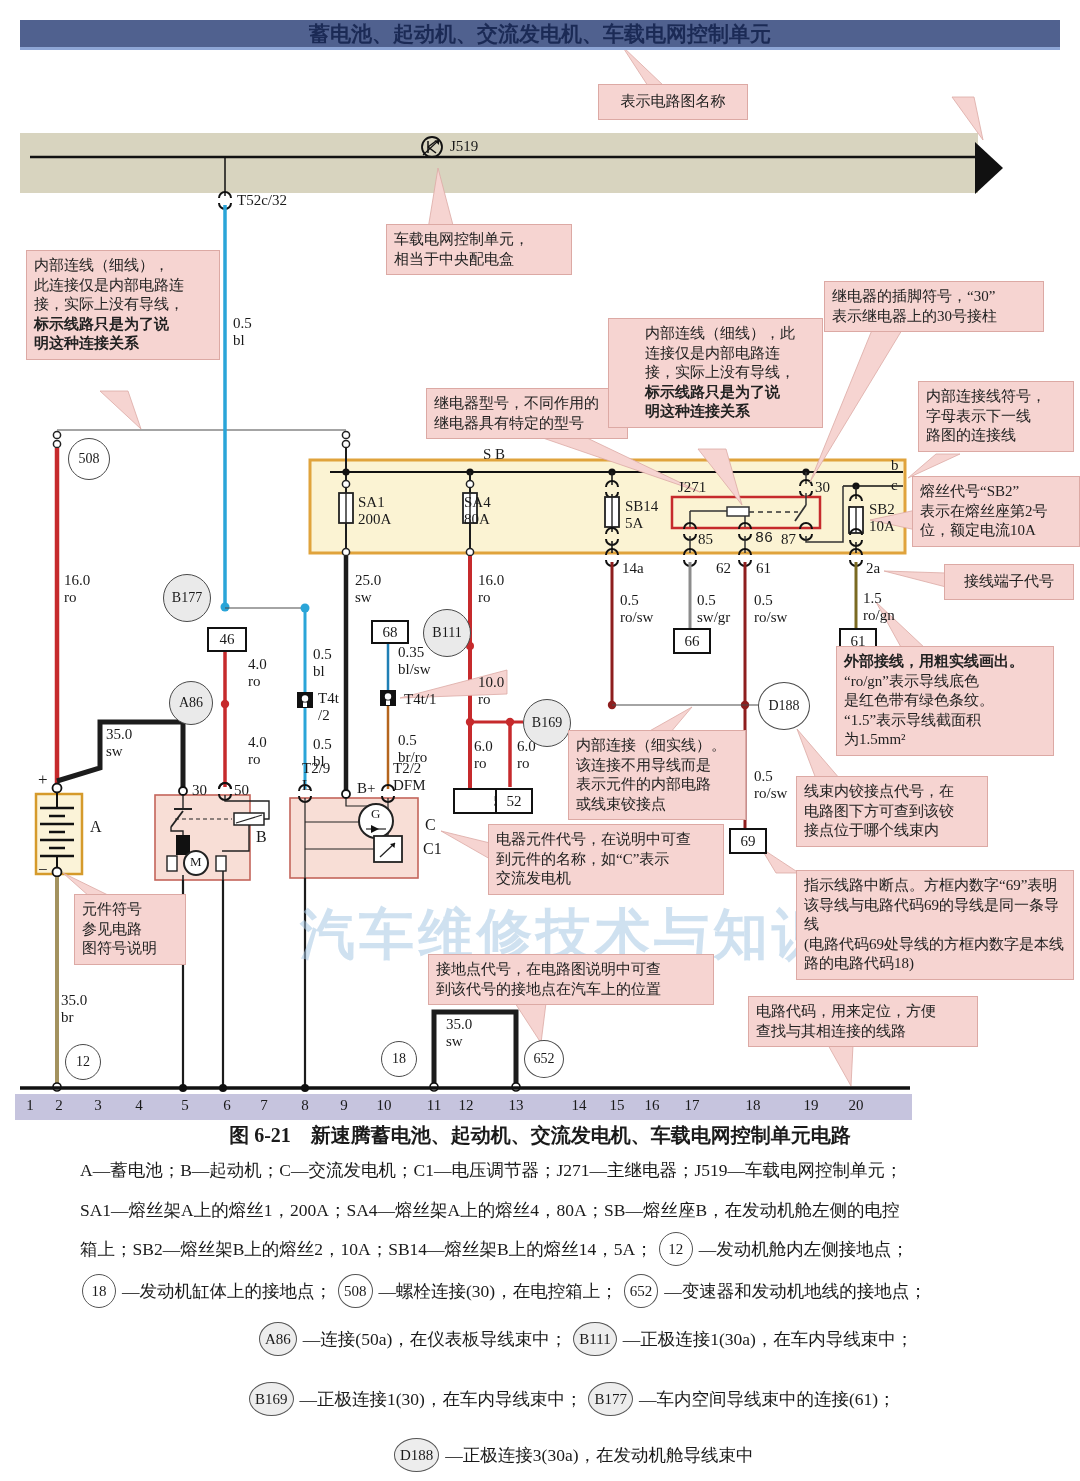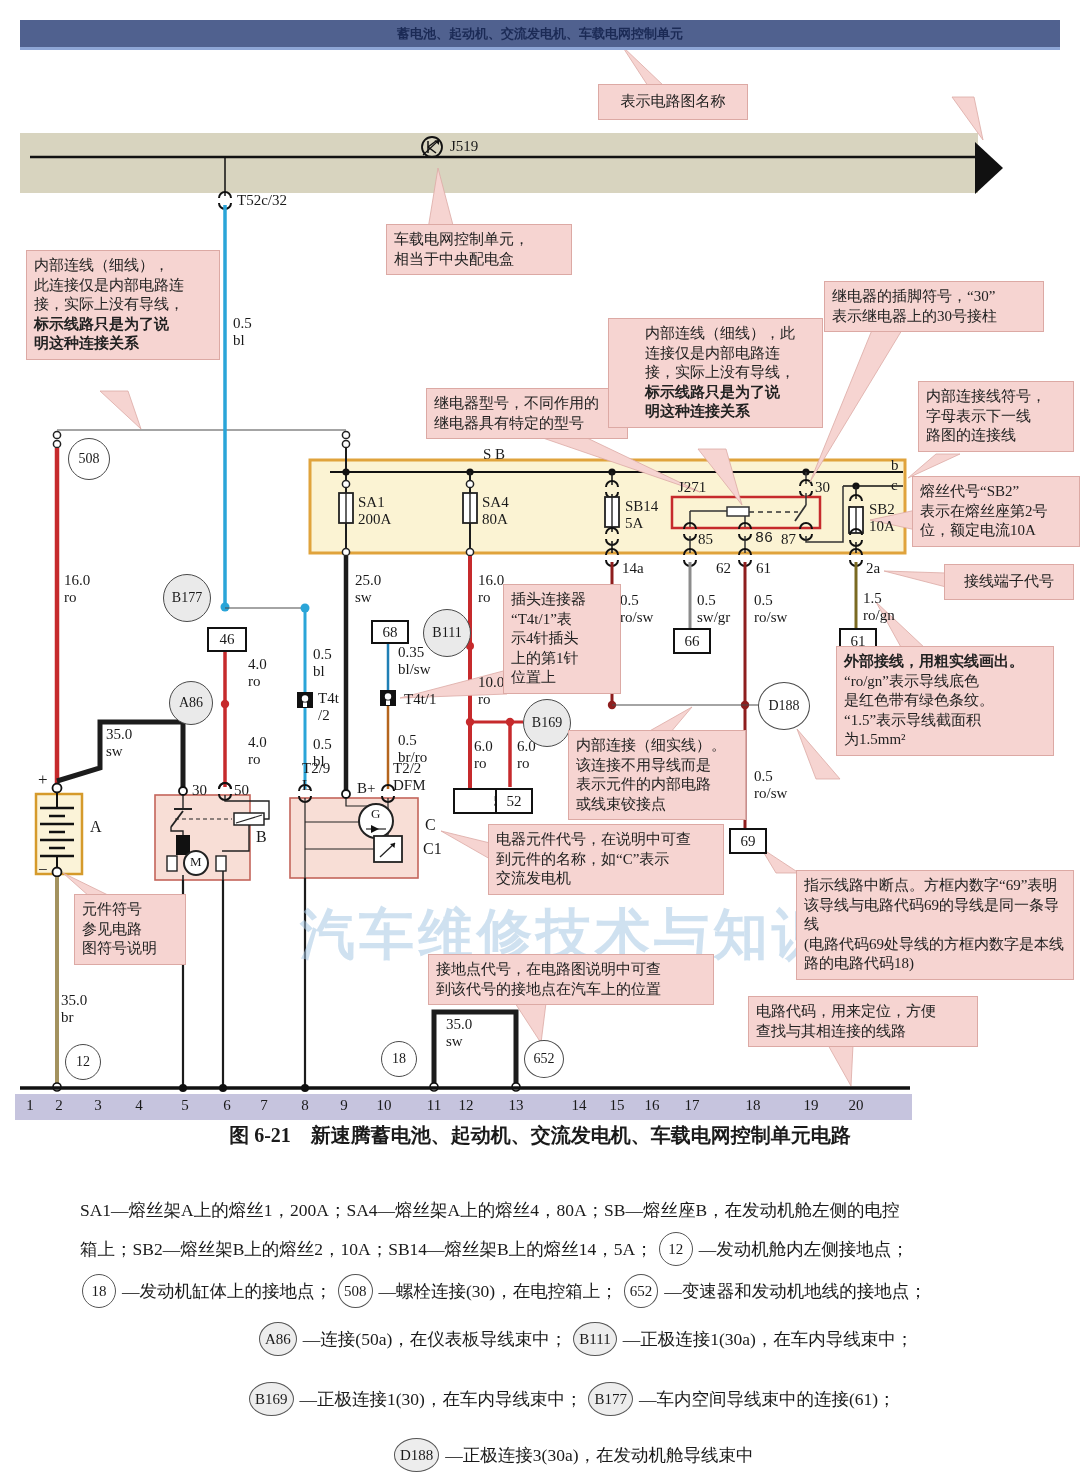--- a/index.html
+++ b/index.html
@@ -2,21 +2,21 @@
 <html><head>
 <meta charset="utf-8">
 <style>
   html,body{margin:0;padding:0;background:#ffffff;}
   #page{position:relative;width:1080px;height:1481px;background:#ffffff;overflow:hidden;
         font-family:"Liberation Serif","DejaVu Serif",serif;color:#1a1a1a;}
   #diagram-svg{position:absolute;left:0;top:0;z-index:1;}
   .band{position:absolute;left:20px;top:133px;width:958px;height:60px;background:#d8d4bf;z-index:0;}
   .header{position:absolute;left:20px;top:20px;width:1040px;height:27px;background:#50618f;
           border-bottom:3px solid #8ea6d6;display:flex;align-items:center;justify-content:center;
-          font-size:13px;font-weight:bold;color:#1b2a55;z-index:2;}
+          font-size:21px;font-weight:bold;color:#1b2a55;z-index:2;}
   .lbl{position:absolute;font-size:15px;line-height:1.12;white-space:pre-line;z-index:3;}
   .circ{position:absolute;border:1.6px solid #4a4a4a;border-radius:50%;background:#fff;
         display:flex;align-items:center;justify-content:center;font-size:14px;z-index:3;}
   .circ.g{background:#eaeaea;}
   .tbox{position:absolute;border:2.2px solid #111;background:#fff;display:flex;align-items:center;
         justify-content:center;font-size:15px;z-index:3;}
   .callout{position:absolute;background:#f6d4d1;border:1px solid #dca9a4;padding:5px 7px;
            font-size:15px;line-height:1.3;white-space:pre-line;color:#222;z-index:5;}
   .callout.ctr{display:flex;align-items:center;justify-content:center;white-space:nowrap;}
   .callout b{font-weight:bold;}
@@ -285,21 +285,21 @@
   <span class="lbl" style="left:450px;top:138px;">J519</span>
   <span class="lbl" style="left:237px;top:192px;">T52c/32</span>
   <span class="lbl" style="left:233px;top:315px;">0.5
 bl</span>
   <span class="lbl" style="left:64px;top:572px;">16.0
 ro</span>
   <span class="lbl" style="left:483px;top:446px;">S B</span>
   <span class="lbl" style="left:678px;top:479px;">J271</span>
   <span class="lbl" style="left:358px;top:494px;">SA1
 200A</span>
-  <span class="lbl" style="left:482px;top:494px;">SA4
+  <span class="lbl" style="left:464px;top:494px;">SA4
 80A</span>
   <span class="lbl" style="left:625px;top:498px;">SB14
 5A</span>
   <span class="lbl" style="left:869px;top:501px;">SB2
 10A</span>
   <span class="lbl" style="left:891px;top:457px;">b</span>
   <span class="lbl" style="left:891px;top:477px;">c</span>
   <span class="lbl" style="left:815px;top:479px;">30</span>
   <span class="lbl" style="left:698px;top:531px;">85</span>
   <span class="lbl" style="left:755px;top:531px;font-family:Liberation Mono, monospace;">86</span>
@@ -436,34 +436,32 @@
 表示继电器上的30号接柱</span></div>
   <div class="callout" style="left:918px;top:381px;width:140px;"><span>内部连接线符号，
 字母表示下一线
 路图的连接线</span></div>
   <div class="callout" style="left:912px;top:476px;width:152px;"><span>熔丝代号“SB2”
 表示在熔丝座第2号
 位，额定电流10A</span></div>
   <div class="callout ctr" style="left:944px;top:564px;width:114px;height:24px;">
       <span>接线端子代号</span>
     </div>
-  <div class="callout" style="left:503px;top:584px;width:102px;"><span>插头连接器
-“T4t/1”表
-示4针插头
-上的第1针
-位置上</span></div>
   <div class="callout" style="left:836px;top:646px;width:202px;"><b>外部接线，用粗实线画出。
 </b><span>“ro/gn”表示导线底色
 是红色带有绿色条纹。
 “1.5”表示导线截面积
 为1.5mm²</span></div>
   <div class="callout" style="left:568px;top:730px;width:162px;"><span>内部连接（细实线）。
 该连接不用导线而是
 表示元件的内部电路
 或线束铰接点</span></div>
+  <div class="callout" style="left:796px;top:776px;width:176px;"><span>线束内铰接点代号，在
+电路图下方可查到该铰
+接点位于哪个线束内</span></div>
   <div class="callout" style="left:488px;top:824px;width:220px;"><span>电器元件代号，在说明中可查
 到元件的名称，如“C”表示
 交流发电机</span></div>
   <div class="callout" style="left:756px;top:870px;width:262px;margin-left:40px;"><span>指示线路中断点。方框内数字“69”表明
 该导线与电路代码69的导线是同一条导线
 (电路代码69处导线的方框内数字是本线
 路的电路代码18)</span></div>
   <div class="callout" style="left:74px;top:894px;width:96px;"><span>元件符号
 参见电路
 图符号说明</span></div>
@@ -490,20 +488,23 @@
   <span class="railnum" style="left:516px;">13</span>
   <span class="railnum" style="left:579px;">14</span>
   <span class="railnum" style="left:617px;">15</span>
   <span class="railnum" style="left:652px;">16</span>
   <span class="railnum" style="left:692px;">17</span>
   <span class="railnum" style="left:753px;">18</span>
   <span class="railnum" style="left:811px;">19</span>
   <span class="railnum" style="left:856px;">20</span>
 
   <div class="caption">图 6-21　新速腾蓄电池、起动机、交流发电机、车载电网控制单元电路</div>
+  <div class="legendline" style="left:80px;top:1158px;">
+      <span>A—蓄电池；B—起动机；C—交流发电机；C1—电压调节器；J271—主继电器；J519—车载电网控制单元；</span>
+    </div>
   <div class="legendline" style="left:80px;top:1198px;">
       <span>SA1—熔丝架A上的熔丝1，200A；SA4—熔丝架A上的熔丝4，80A；SB—熔丝座B，在发动机舱左侧的电控</span>
     </div>
   <div class="legendline" style="left:80px;top:1232px;">
     <span>箱上；SB2—熔丝架B上的熔丝2，10A；SB14—熔丝架B上的熔丝14，5A；</span>
     <span class="lc w">
         <span>12</span>
       </span>
     <span>—发动机舱内左侧接地点；</span>
   </div>

